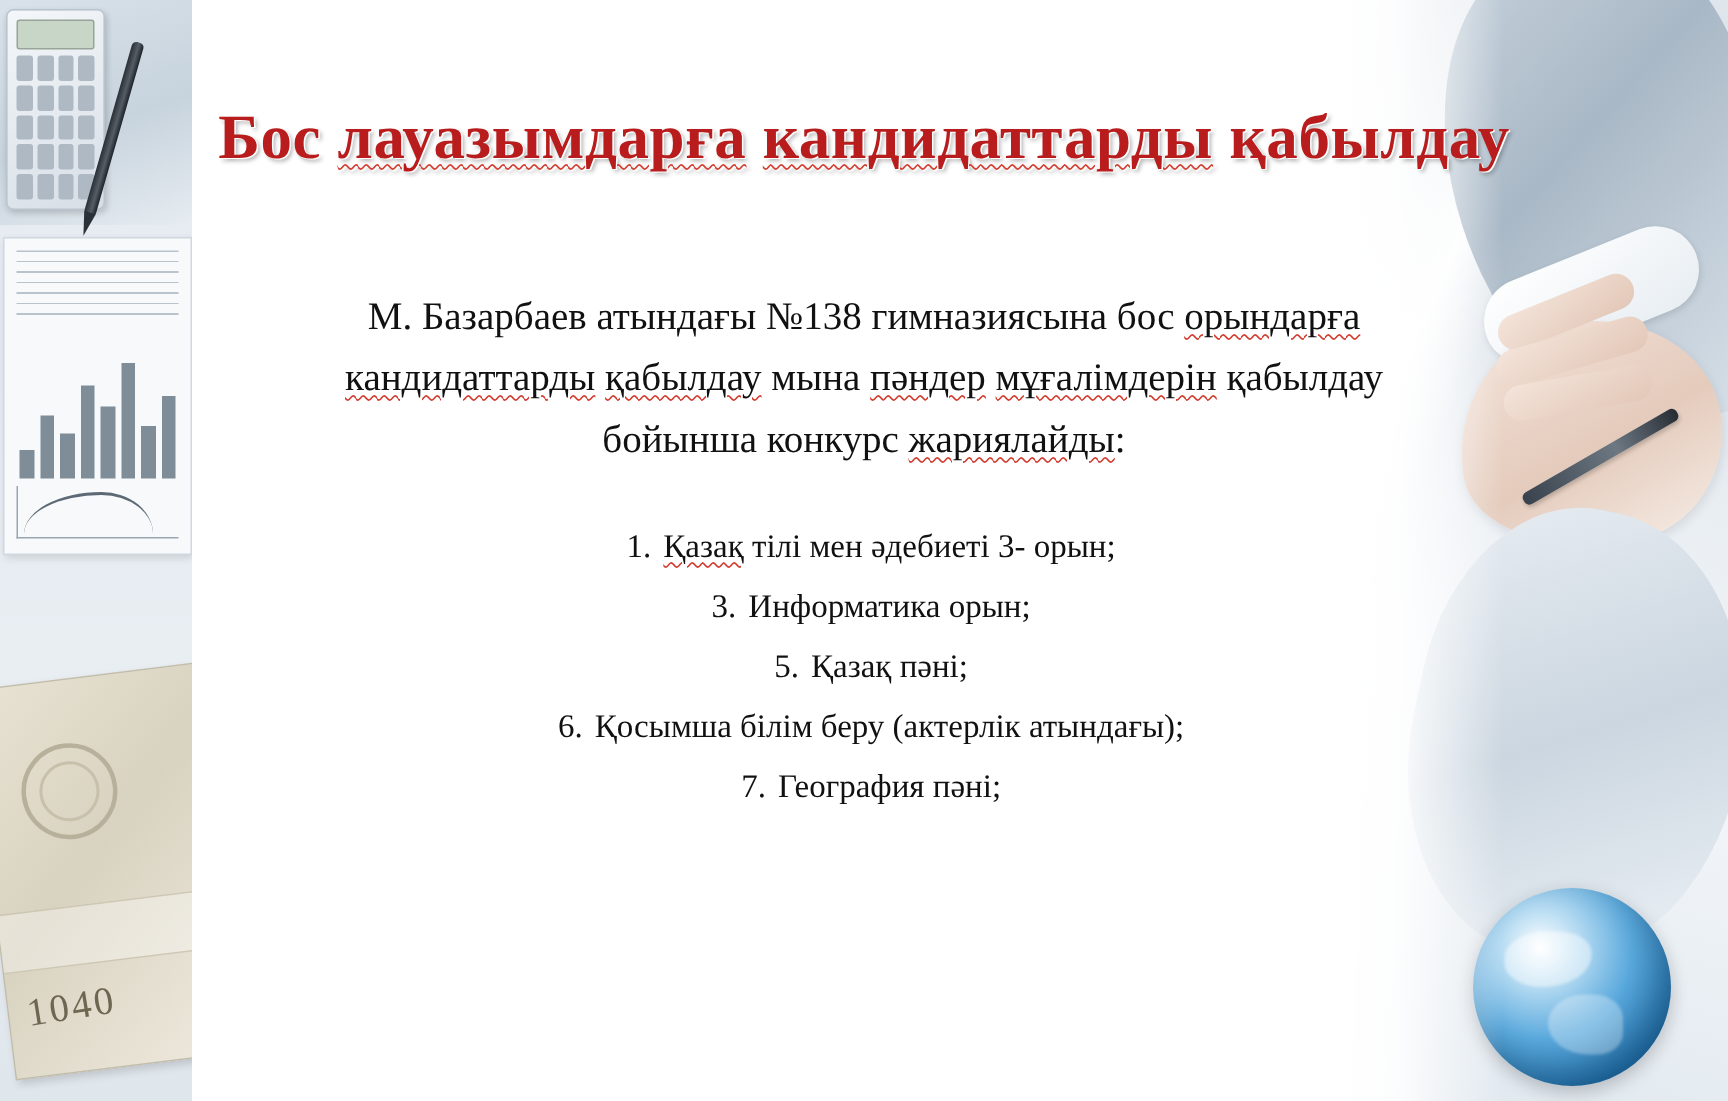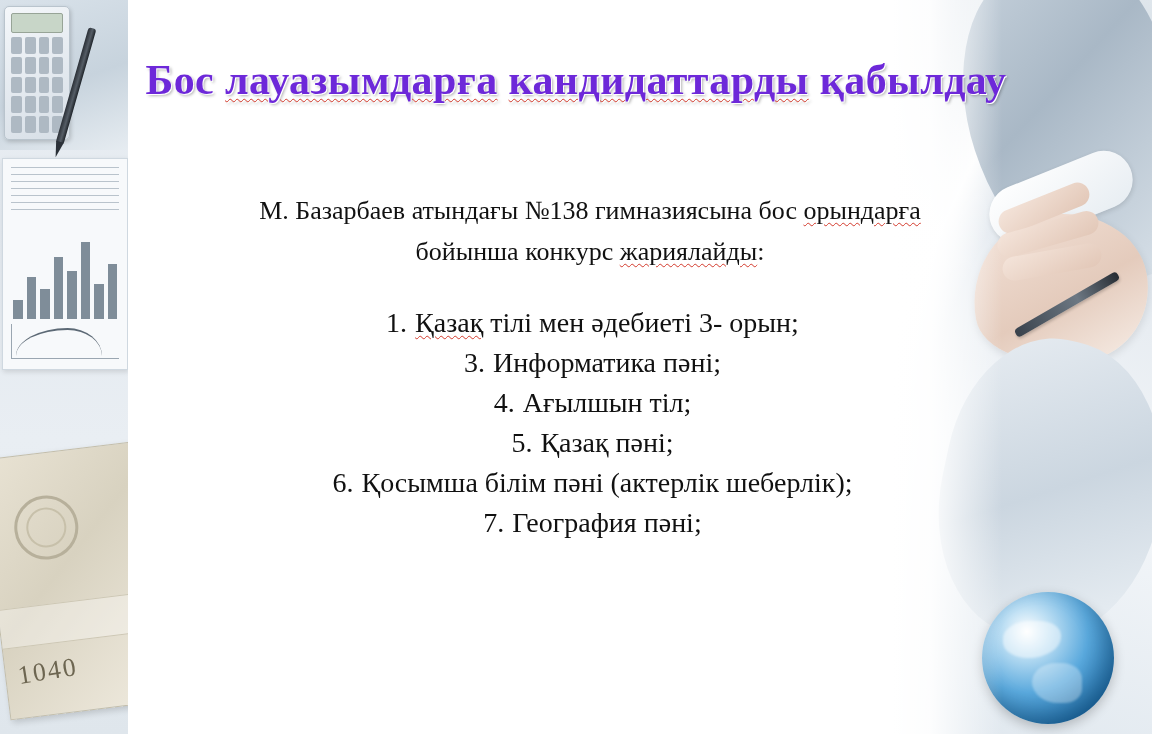--- a/index.html
+++ b/index.html
@@ -260,46 +260,46 @@
     width: 38%; height: 30%;
     background: rgba(255,255,255,.30);
     border-radius: 55% 45% 40% 60%;
     filter: blur(1px);
   }
 
   
   .headline {
     position: absolute;
     left: 0;
-    top: 56px;
+    top: 68px;
     width: 1152px;
     text-align: center;
     font-family: "Liberation Serif", serif;
     font-weight: bold;
     font-size: 42px;
     letter-spacing: .4px;
-    color: #6d28d9;
+    color: #b91c1c;
     text-shadow:
       1px 1px 0 #ffffff,
       2px 2px 3px rgba(0,0,0,.30);
     z-index: 10;
     white-space: nowrap;
   }
   .headline .spell {
     text-decoration: underline;
     text-decoration-style: wavy;
     text-decoration-color: #d33a2c;
     text-decoration-thickness: 1px;
     text-underline-offset: 4px;
   }
 
   
   .body-block {
     position: absolute;
-    left: 160px;
+    left: 146px;
     top: 190px;
     width: 860px;
     text-align: center;
     font-family: "Liberation Serif", serif;
     font-size: 26px;
     line-height: 41px;
     color: #111111;
     z-index: 10;
   }
   .body-block .intro-line { white-space: nowrap; }
@@ -312,21 +312,21 @@
   }
 
   .list {
     margin: 0;
     padding: 0;
     list-style: none;
     margin-top: 31px;
   }
   .list li {
     font-family: "Liberation Serif", serif;
-    font-size: 28px;
+    font-size: 22px;
     line-height: 40px;
     color: #111111;
     white-space: nowrap;
   }
   .list li .num {
     display: inline-block;
     min-width: 26px;
     text-align: right;
     margin-right: 8px;
   }
@@ -397,37 +397,35 @@
     <div class="globe"></div>
     <div class="fade-left"></div>
   </div>
 
   <div class="headline">
     <span>Бос <span class="spell">лауазымдарға</span> <span class="spell">кандидаттарды</span> қабылдау</span>
   </div>
 
   <div class="body-block">
     <div class="intro-line">М. Базарбаев атындағы №138 гимназиясына бос <span class="spellwave">орындарға</span></div>
+    <div class="intro-line"><span class="spellwave">кандидаттарды</span> <span class="spellwave">қабылдау</span> мына <span class="spellwave">пәндер</span> <span class="spellwave">мұғалімдерін</span> қабылдау</div>
     <div class="intro-line">бойынша конкурс <span class="spellwave">жариялайды</span>:</div>
 
     <ol class="list">
       <li>
         <span class="num">1.</span><span><span class="spellwave">Қазақ</span> тілі мен әдебиеті 3- орын;</span>
       </li>
       <li>
-        <span class="num">3.</span><span>Информатика пәні;</span>
-      </li>
-      <li>
-        <span class="num">4.</span><span>Ағылшын тіл;</span>
+        <span class="num">3.</span><span>Информатика орын;</span>
       </li>
       <li>
         <span class="num">5.</span><span>Қазақ пәні;</span>
       </li>
       <li>
-        <span class="num">6.</span><span>Қосымша білім пәні (актерлік шеберлік);</span>
+        <span class="num">6.</span><span>Қосымша білім беру (актерлік атындағы);</span>
       </li>
       <li>
         <span class="num">7.</span><span>География пәні;</span>
       </li>
     </ol>
   </div>
 
 </div>
 
 </body></html>

